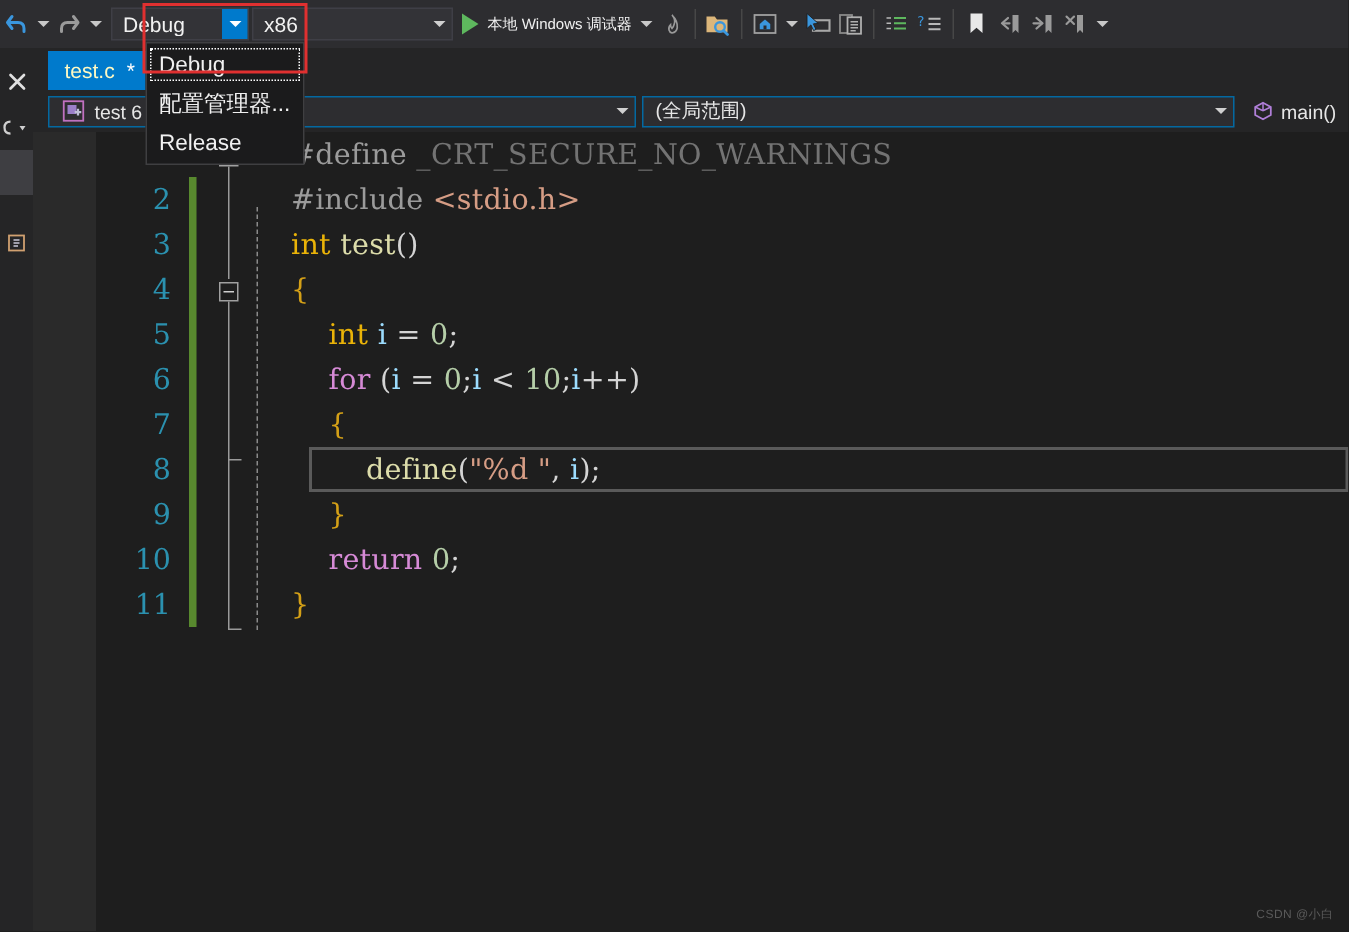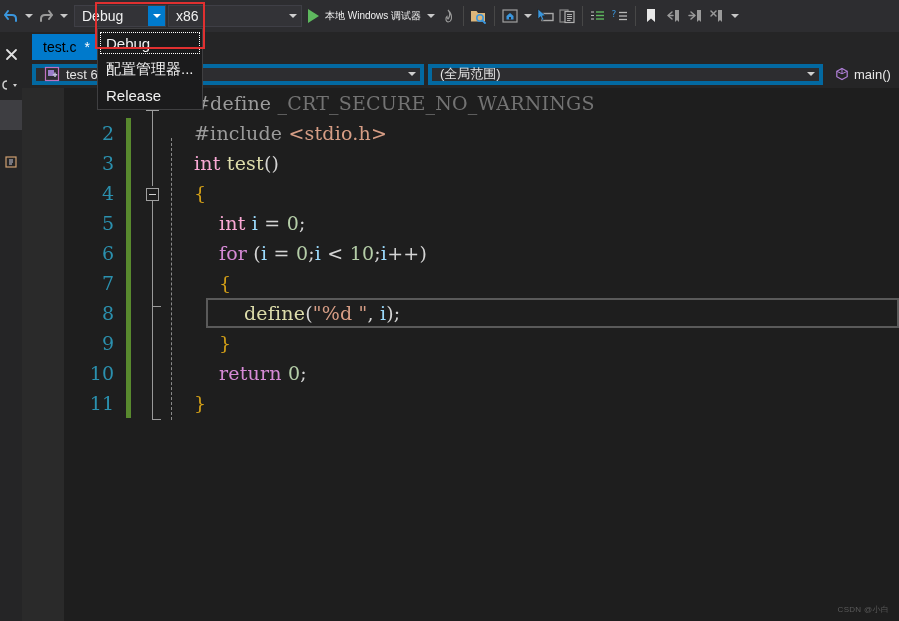--- a/index.html
+++ b/index.html
@@ -188,42 +188,42 @@
     left: 10px; top: 2px;
     height: 26px;
     padding: 0 10px 0 11px;
     background: #007acc;
     display: flex;
     align-items: center;
     box-sizing: border-box;
   }
   #tab-active .tab-label {
     font-size: 14px;
-    color: #000000;
+    color: #fef9c3;
     white-space: nowrap;
   }
   #tab-active .tab-dirty {
     font-size: 14px;
     color: #ffffff;
     margin-left: 8px;
   }
 
   
   #navbar {
     position: absolute;
     left: 22px; top: 60px;
     width: 877px; height: 28px;
     background: #252526;
     display: flex;
     align-items: center;
   }
   .nav-combo {
     height: 21px;
     background: #2d2d30;
-    border: 4px solid #0369a1;
+    border: 1px solid #0369a1;
     display: flex;
     align-items: center;
     box-sizing: border-box;
     flex: none;
   }
   .nav-combo .nav-text {
     font-size: 13px;
     color: #e6e6e6;
     padding-left: 8px;
     display: flex;
@@ -308,21 +308,21 @@
     box-sizing: border-box;
     pointer-events: none;
   }
 
   
   .t-pp     { color: #9b9b9b; }
   .t-macro  { color: #737373; }
   .t-hdr    { color: #d69d85; }
   .t-ctrl   { color: #d68ad6; margin-top: 29px; }
   .t-fn     { color: #dcdcaa; }
-  .t-type   { color: #f9a8d4; }
+  .t-type   { color: #eab308; }
   .t-var    { color: #9cdcfe; }
   .t-num    { color: #b5cea8; }
   .t-str    { color: #d69d85; }
   .t-punct  { color: #d4d4d4; }
   .t-brace  { color: #d4a017; }
   .t-op     { color: #d4d4d4; }
 
   
   .collapse-box {
     position: absolute;

